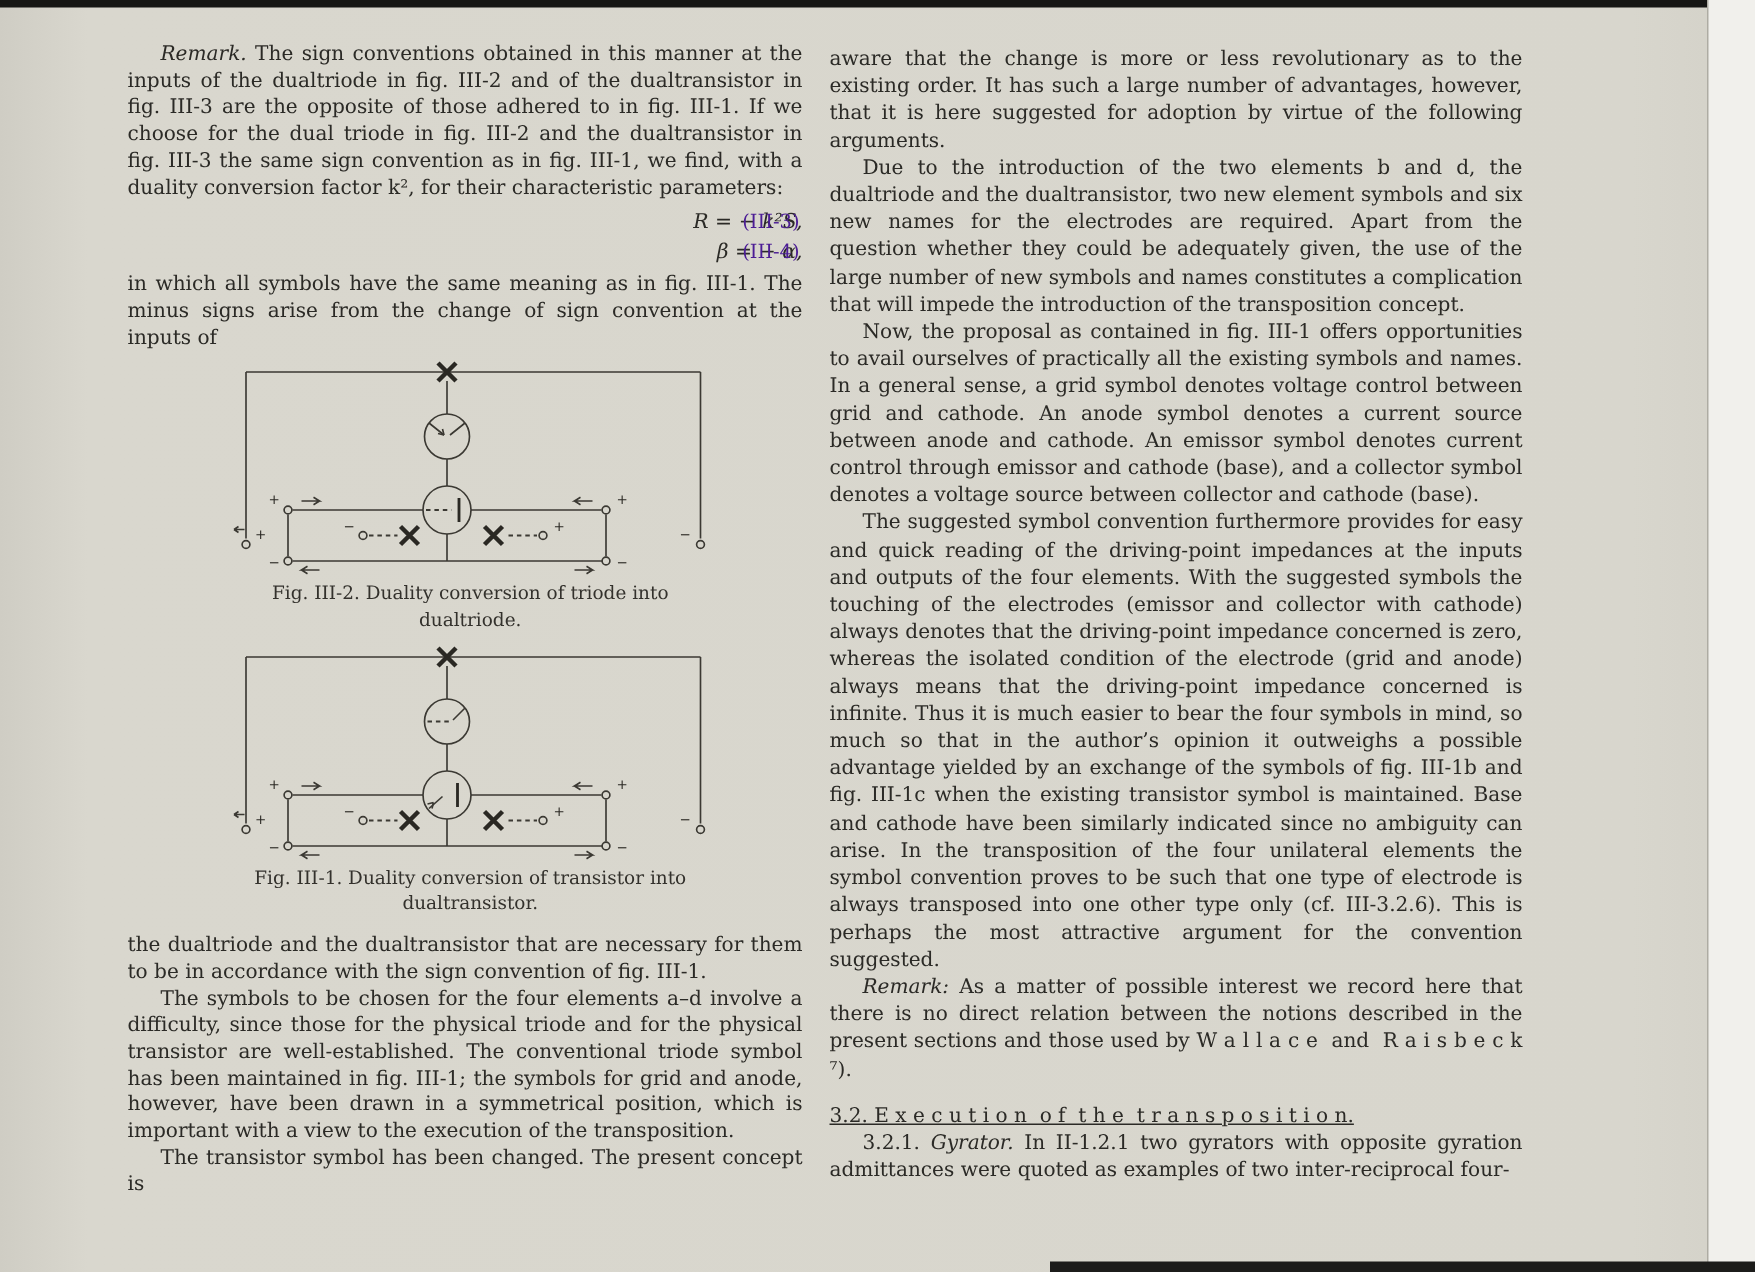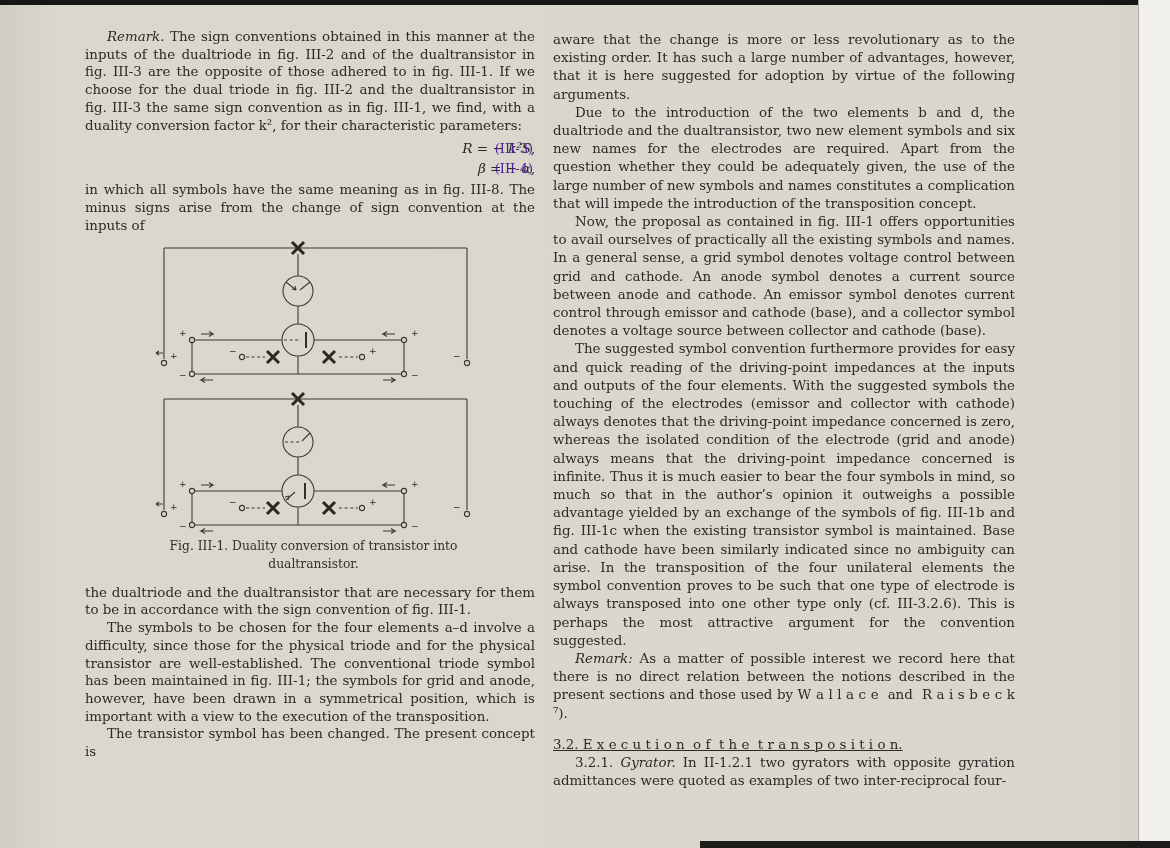--- a/index.html
+++ b/index.html
@@ -71,21 +71,21 @@
       <div class="eq-row">
         <span class="eq-body">R = − k²S,</span>
         <span class="eq-num">(III-3)</span>
       </div>
       <div class="eq-row">
         <span class="eq-body">β = − α,</span>
         <span class="eq-num">(III-4)</span>
       </div>
     </div>
 
-    <p>in which all symbols have the same meaning as in fig. III-8. The minus signs arise from the change of sign convention at the inputs of</p>
+    <p>in which all symbols have the same meaning as in fig. III-1. The minus signs arise from the change of sign convention at the inputs of</p>
 
     <div class="figure">
       <svg width="317" height="146" viewBox="0 0 317 146">
 
         <path class="w" d="M9 9 H312 M9 9 V120 M312 9 V120"></path>
 
         <path class="bx" d="M137 3 L149 15 M149 3 L137 15"></path>
         <path class="w" d="M143 15 V37"></path>
 
         <circle class="w" cx="143" cy="52" r="15"></circle>
@@ -124,20 +124,21 @@
         <text x="256" y="139">−</text>
         <path class="arr" d="M240 95 h-12 l4 -2.5 m-4 2.5 l4 2.5"></path>
         <path class="arr" d="M228 141 h12 l-4 -2.5 m4 2.5 l-4 2.5"></path>
 
         <circle class="term" cx="9" cy="124" r="2.6"></circle>
         <text x="15" y="120">+</text>
         <path class="arr" d="M1 114 h7 m-7 0 l3 -2 m-3 2 l3 2"></path>
         <circle class="term" cx="312" cy="124" r="2.6"></circle>
         <text x="298" y="120">−</text>
       </svg>
+      <div class="fig-caption c2">Fig. III-2.  Duality conversion of triode into dualtriode.</div>
     </div>
 
     <div class="figure">
       <svg width="317" height="146" viewBox="0 0 317 146">
         <path class="w" d="M9 9 H312 M9 9 V120 M312 9 V120"></path>
         <path class="bx" d="M137 3 L149 15 M149 3 L137 15"></path>
         <path class="w" d="M143 15 V37"></path>
 
         <circle class="w" cx="143" cy="52" r="15"></circle>
         <path class="dash" d="M130 52 h16"></path>

